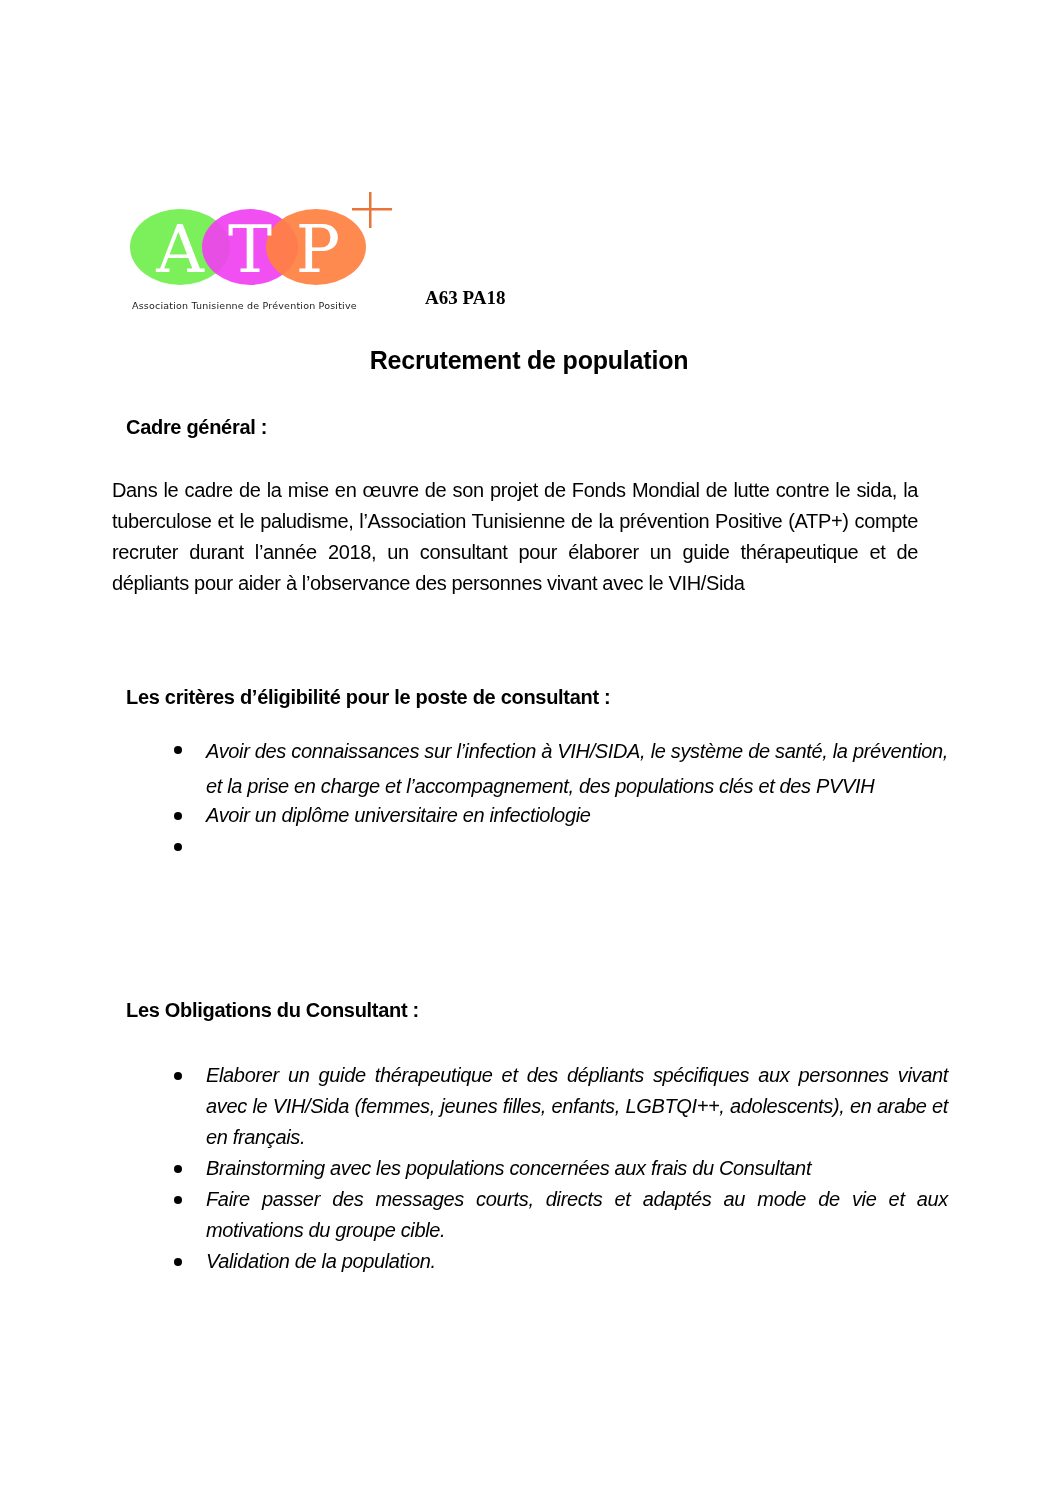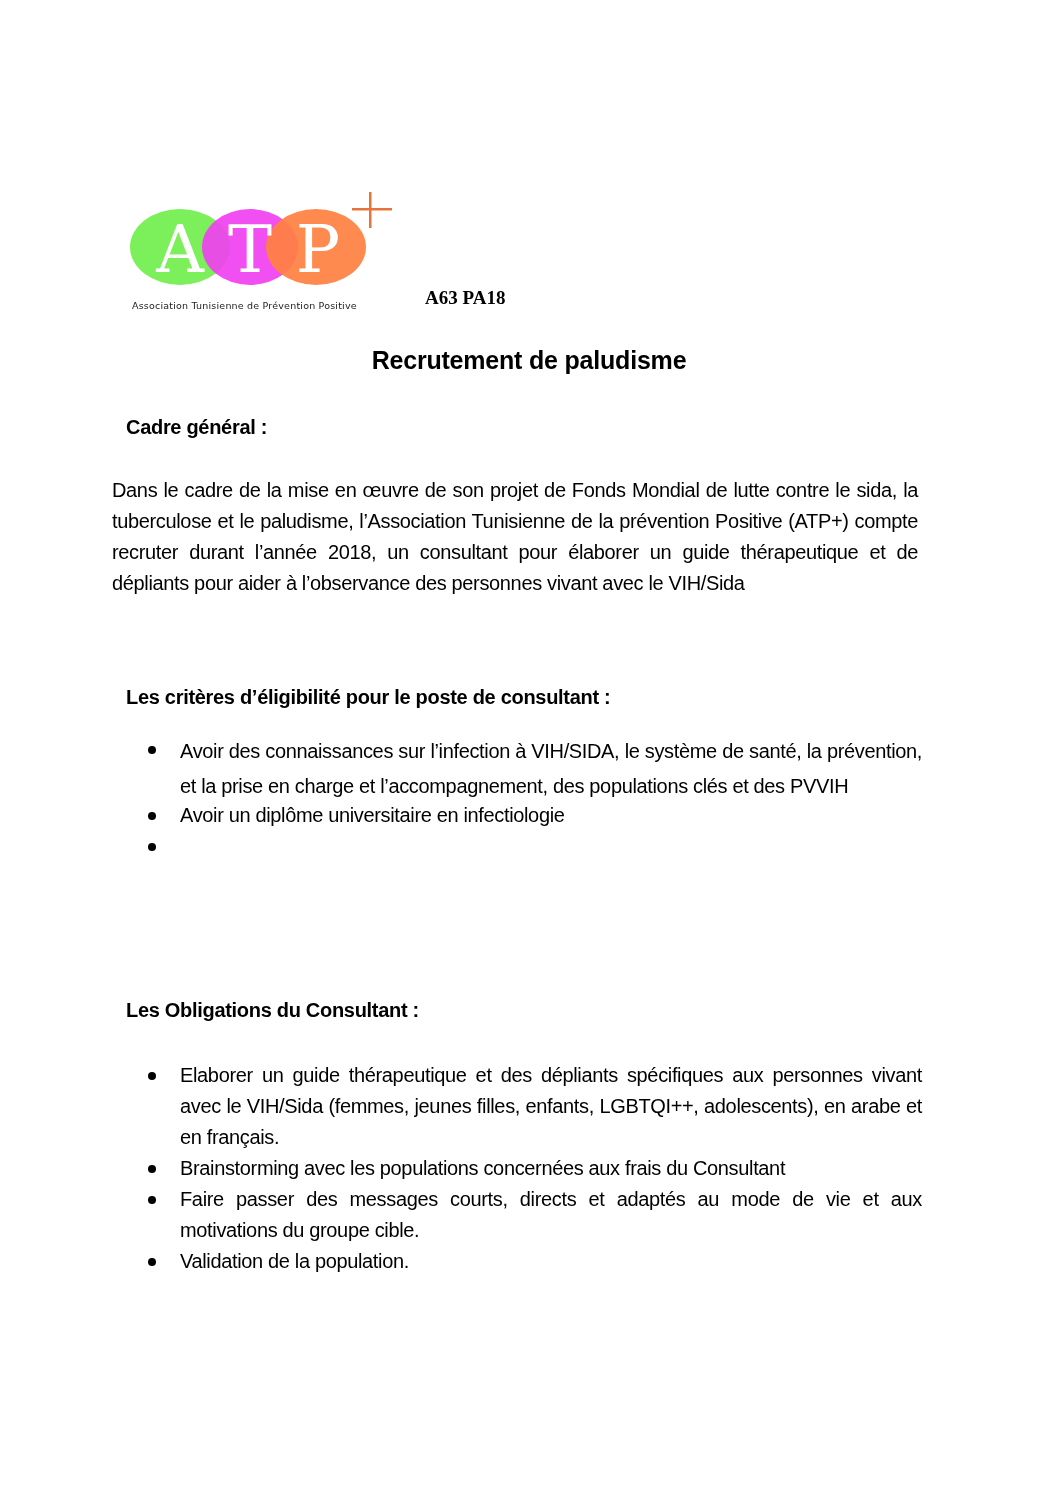--- a/index.html
+++ b/index.html
@@ -23,21 +23,21 @@
       font-weight: bold; font-size: 25px; letter-spacing: -0.2px;
     }
     .section-heading {
       position: absolute; left: 126px; font-weight: bold; font-size: 20px; letter-spacing: -0.3px;
     }
     .para {
       position: absolute; left: 112px; width: 806px; font-size: 20px; line-height: 31px;
       text-align: justify; letter-spacing: -0.35px;
     }
     ul.bullets {
-      position: absolute; left: 116px; width: 806px; margin: 0; padding: 0; list-style: none;
+      position: absolute; left: 142px; width: 806px; margin: 0; padding: 0; list-style: none; font-style: italic;
     }
     ul.bullets li {
       position: relative; padding-left: 64px; font-size: 20px; text-align: justify; letter-spacing: -0.35px;
     }
     ul.bullets li .bullet {
       position: absolute; left: 32px; top: 12px; width: 8px; height: 8px; border-radius: 50%; background: #000;
     }
     .crit li.tall { line-height: 35px; }
     .crit li.short { line-height: 31px; }
     .obl li { line-height: 31px; }
@@ -56,21 +56,21 @@
     <g id="plus">
       <rect x="222" y="16" width="40" height="2.5" fill="#e8743a"></rect>
       <rect x="239" y="0" width="2.5" height="36" fill="#e8743a"></rect>
     </g>
   </svg>
   <div class="logo-caption">Association Tunisienne de Prévention Positive</div>
 </div>
 
 <div class="ref-code">A63 PA18</div>
 
-<div class="doc-title">Recrutement de paludisme</div>
+<div class="doc-title">Recrutement de population</div>
 
 <div class="section-heading" style="top:416px;">Cadre général :</div>
 <div class="para" style="top:475px;">Dans le cadre de la mise en œuvre de son projet de Fonds Mondial de lutte contre le sida, la tuberculose et le paludisme, l’Association Tunisienne de la prévention Positive (ATP+) compte recruter durant l’année 2018, un consultant pour élaborer un guide thérapeutique et de dépliants pour aider à l’observance des personnes vivant avec le VIH/Sida</div>
 
 <div class="section-heading" style="top:686px;">Les critères d’éligibilité pour le poste de consultant :</div>
 <ul class="bullets crit" style="top:734px;">
   <li class="tall"><span class="bullet"></span><span>Avoir des connaissances sur l’infection à VIH/SIDA, le système de santé, la prévention, et la prise en charge et l’accompagnement, des populations clés et des PVVIH</span></li>
   <li class="short" style="margin-top:-4px;"><span class="bullet"></span><span>Avoir un diplôme universitaire en infectiologie</span></li>
   <li class="short"><span class="bullet"></span></li>
 </ul>

